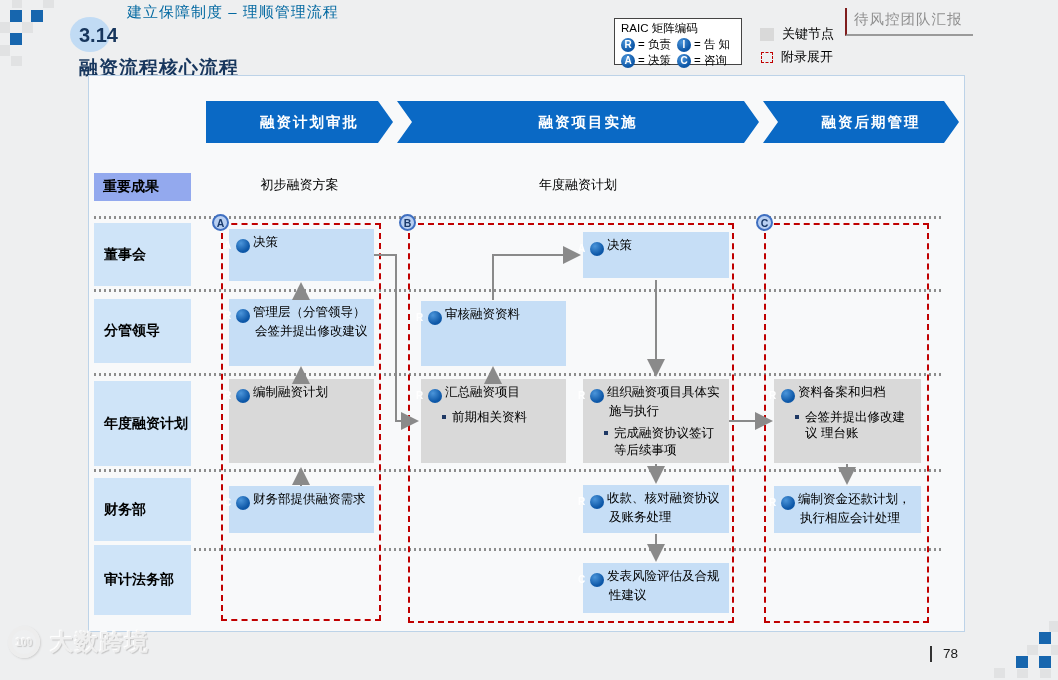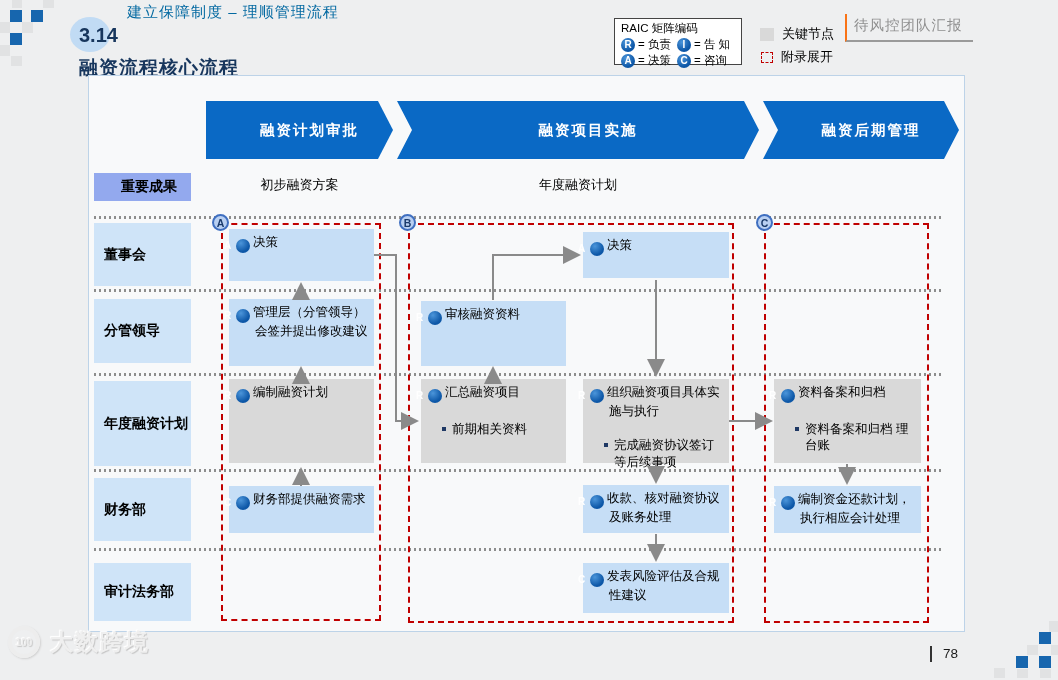--- a/index.html
+++ b/index.html
@@ -28,46 +28,46 @@
   .raic-box{position:absolute;left:614px;top:18px;width:128px;height:47px;background:#fff;border:1px solid #444;padding:2px 6px 3px 6px;}
   .raic-title{font-size:11.5px;color:#000;margin-bottom:1px;}
   .raic-grid{display:grid;grid-template-columns:56px auto;row-gap:1px;}
   .raic-item{display:flex;align-items:center;gap:3px;font-size:11.5px;white-space:nowrap;}
   .raic{display:inline-flex;flex:none;width:14px;height:14px;border-radius:50%;
     background:radial-gradient(circle at 35% 30%,#4b95da 0%,var(--badge-blue) 65%);
     color:#fff;font-weight:bold;font-size:10px;align-items:center;justify-content:center;}
   .legend-item{position:absolute;display:flex;align-items:center;gap:8px;font-size:13px;}
   .key-sq{width:14px;height:13px;background:var(--box-gray);}
   .app-sq{width:12px;height:11px;border:1.5px dashed var(--dashed-red);background:transparent;}
-  .risk-report{position:absolute;left:845px;top:14px;color:#8f8f8f;font-size:14.5px;letter-spacing:1px;
-    border-left:2px solid #f97316;border-bottom:2px solid #9a9a9a;padding:2px 10px 5px 7px;font-family:Liberation Mono, monospace;}
+  .risk-report{position:absolute;left:845px;top:8px;color:#8f8f8f;font-size:14.5px;letter-spacing:1px;
+    border-left:2px solid #7f1d1d;border-bottom:2px solid #9a9a9a;padding:2px 10px 5px 7px;font-family:Liberation Mono, monospace;}
 
   
   .panel{position:absolute;left:88px;top:75px;width:877px;height:557px;background:#f8f9fa;border:1px solid #bdd3e8;}
   .banner{position:absolute;left:117px;top:25px;height:42px;display:flex;gap:4px;z-index:3;}
-  .chev{height:58px;background:var(--accent);color:#fff;font-size:14.5px;font-weight:bold;letter-spacing:2px;
+  .chev{height:42px;background:var(--accent);color:#fff;font-size:14.5px;font-weight:bold;letter-spacing:2px;
     display:flex;align-items:center;justify-content:center;
     clip-path:polygon(0 0,calc(100% - 15px) 0,100% 50%,calc(100% - 15px) 100%,0 100%,15px 50%);padding-left:20px;}
   .chev.first{clip-path:polygon(0 0,calc(100% - 15px) 0,100% 50%,calc(100% - 15px) 100%,0 100%);}
   .outcome-hdr{position:absolute;left:5px;top:97px;width:97px;height:28px;background:var(--outcome-blue);
-    font-size:14px;font-weight:bold;display:flex;align-items:center;padding-left:27px;z-index:3;}
+    font-size:14px;font-weight:bold;display:flex;align-items:center;padding-left:9px;z-index:3;}
   .outcome{position:absolute;top:100px;font-size:13px;text-align:center;z-index:3;}
   .dotline{position:absolute;left:5px;width:847px;height:2.5px;z-index:1;
     background-image:linear-gradient(to right,#8d8d8d 50%,transparent 50%);background-size:5px 2.5px;}
   .lane{position:absolute;left:5px;width:97px;background:var(--lane-blue);font-size:14px;font-weight:bold;
     display:flex;align-items:center;padding-left:10px;z-index:2;}
   .dashbox{position:absolute;border:2.5px dashed var(--dashed-red);z-index:2;}
   .sec-circle{position:absolute;width:17px;height:17px;border-radius:50%;background:#b9d0f2;border:2px solid #3f6fc0;
     color:#1a3a6b;font-weight:bold;font-size:10.5px;display:flex;align-items:center;justify-content:center;z-index:5;}
   .task{position:absolute;z-index:3;padding:5px 6px 4px 7px;font-size:12.5px;line-height:1.32;}
   .task.blue{background:var(--box-blue);}
   .task.gray{background:var(--box-gray);}
   .task-text{display:block;padding-left:19px;text-indent:-19px;}
   .task-text .raic{margin-right:3px;vertical-align:-3px;}
-  .bullet-row{display:flex;gap:6px;margin-top:18px;margin-left:14px;}
+  .bullet-row{display:flex;gap:6px;margin-top:6px;margin-left:14px;}
   .bullet-sq{flex:none;width:4px;height:4px;background:#1f3864;margin-top:6px;}
   .arrows{position:absolute;left:0;top:0;z-index:4;pointer-events:none;}
 
   
   .wm{position:absolute;left:8px;top:626px;display:flex;align-items:center;gap:10px;color:#efefef;
     text-shadow:1px 1px 1px #c6c6c6,-1px -1px 1px #fff;font-weight:bold;}
   .wm-icon{width:32px;height:32px;border:4px solid #ededed;border-radius:50%;display:flex;align-items:center;
     justify-content:center;font-size:10px;color:#ededed;box-shadow:1px 1px 2px #d0d0d0;}
   .wm-text{font-size:23px;letter-spacing:2px;}
   .pagenum{position:absolute;left:930px;top:646px;font-size:13.5px;color:#1a1a1a;
@@ -153,21 +153,21 @@
   <div class="dotline" style="top:140px"></div>
   <div class="dotline" style="top:213px"></div>
   <div class="dotline" style="top:297px"></div>
   <div class="dotline" style="top:393px"></div>
   <div class="dotline" style="top:472px"></div>
 
   <div class="lane" style="top:147px;height:63px">董事会</div>
   <div class="lane" style="top:223px;height:64px">分管领导</div>
   <div class="lane" style="top:305px;height:85px">年度融资计划</div>
   <div class="lane" style="top:402px;height:63px">财务部</div>
-  <div class="lane" style="top:487px;height:58px">审计法务部</div>
+  <div class="lane" style="top:469px;height:70px">审计法务部</div>
 
   <div class="dashbox" style="left:132px;top:147px;width:160px;height:398px"></div>
   <div class="dashbox" style="left:319px;top:147px;width:326px;height:400px"></div>
   <div class="dashbox" style="left:675px;top:147px;width:165px;height:400px"></div>
   <div class="sec-circle" style="left:123px;top:138px">A</div>
   <div class="sec-circle" style="left:310px;top:138px">B</div>
   <div class="sec-circle" style="left:667px;top:138px">C</div>
 
   <div class="task blue" style="left:140px;top:153px;width:145px;height:52px">
     <div class="task-text"><span class="raic">A</span><span>决策</span></div>
@@ -206,21 +206,21 @@
     <div class="task-text"><span class="raic">R</span><span>收款、核对融资协议及账务处理</span></div>
   </div>
   <div class="task blue" style="left:494px;top:487px;width:146px;height:50px">
     <div class="task-text"><span class="raic">C</span><span>发表风险评估及合规性建议</span></div>
   </div>
 
   <div class="task gray" style="left:685px;top:303px;width:147px;height:84px">
     <div class="task-text"><span class="raic">R</span><span>资料备案和归档</span></div>
     <div class="bullet-row">
         <span class="bullet-sq"></span>
-        <span>资料备案和归档 理台账</span>
+        <span>会签并提出修改建议 理台账</span>
       </div>
   </div>
   <div class="task blue" style="left:685px;top:410px;width:147px;height:47px">
     <div class="task-text"><span class="raic">R</span><span>编制资金还款计划，执行相应会计处理</span></div>
   </div>
 
   <svg class="arrows" width="877" height="557" viewBox="0 0 877 557">
     <defs>
       <marker id="ah" markerWidth="9" markerHeight="9" refX="7" refY="4.5" orient="auto">
         <path d="M0,0 L9,4.5 L0,9 z" fill="#8a8a8a"></path>

